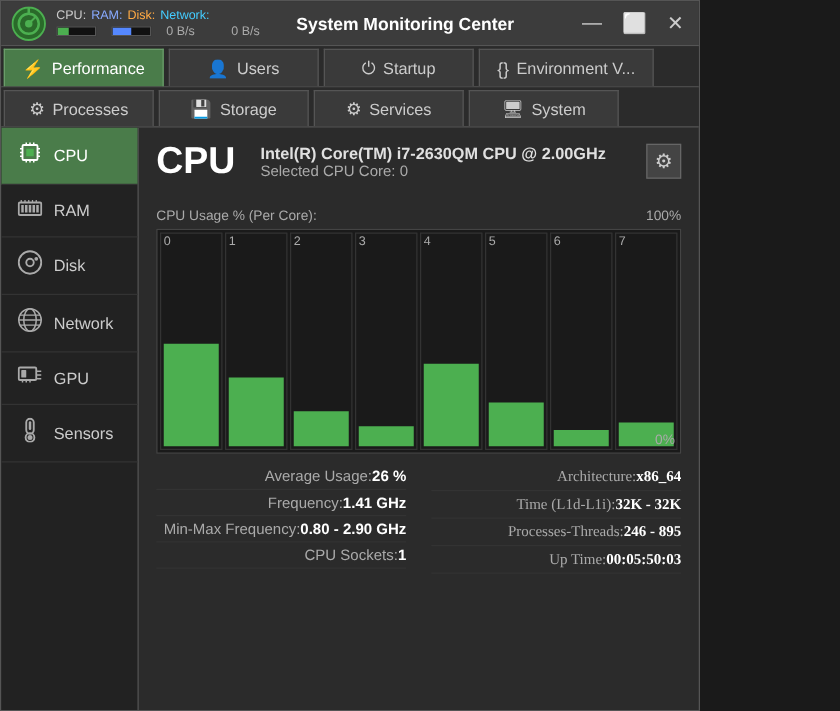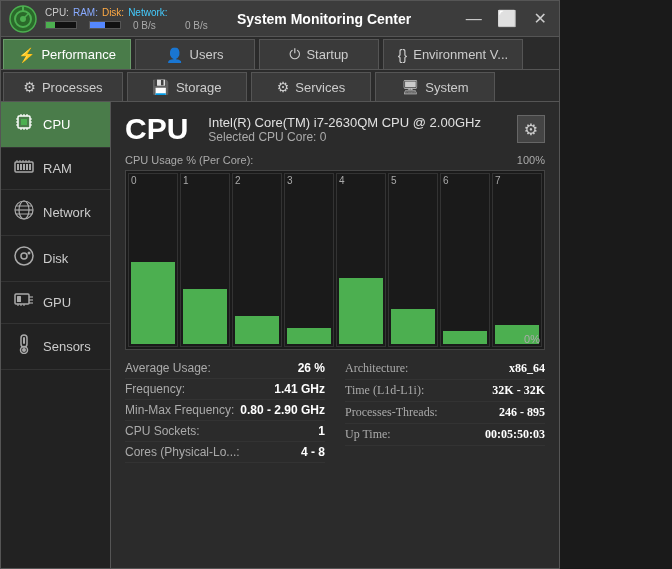--- a/index.html
+++ b/index.html
@@ -174,21 +174,21 @@
       font-weight: bold;
       color: #ffffff;
       margin-right: 20px;
     }
     .cpu-info {
       flex: 1;
     }
     .cpu-model {
       font-size: 13px;
       color: #e0e0e0;
-      font-weight: normal;
+      font-weight: bold;
     }
     .cpu-core {
       font-size: 12px;
       color: #aaa;
     }
     .cpu-settings-btn {
       width: 28px;
       height: 28px;
       background: #444;
       border: 1px solid #666;
@@ -198,20 +198,21 @@
       align-items: center;
       justify-content: center;
       font-size: 16px;
     }
     .chart-header {
       display: flex;
       justify-content: space-between;
       font-size: 11px;
       color: #aaa;
       margin-bottom: 4px;
+      margin-top: 13px;
     }
     
     .cpu-chart {
       display: flex;
       gap: 2px;
       height: 180px;
       margin-bottom: 8px;
       background: #1a1a1a;
       border: 1px solid #444;
       padding: 2px;
@@ -250,21 +251,21 @@
     }
     
     .stats-grid {
       display: grid;
       grid-template-columns: 1fr 1fr;
       gap: 4px 20px;
       font-size: 12px;
     }
     .stat-row {
       display: flex;
-      justify-content: space-between;
+      justify-content: flex-end;
       padding: 3px 0;
       border-bottom: 1px solid #333;
     }
     .stat-label { color: #aaa; }
     .stat-value { color: #fff; font-weight: bold; }
   </style>
 </head>
 <body>
 
 <div class="window">
@@ -380,38 +381,38 @@
             <line x1="9" y1="0" x2="9" y2="2" stroke="#aaa" stroke-width="1"></line>
             <line x1="12" y1="0" x2="12" y2="2" stroke="#aaa" stroke-width="1"></line>
             <line x1="15" y1="0" x2="15" y2="2" stroke="#aaa" stroke-width="1"></line>
           </svg>
         </span>
         <span>RAM</span>
       </div>
       <div class="sidebar-item">
         <span class="sidebar-icon">
           <svg width="20" height="20" viewBox="0 0 20 20">
+            <circle cx="10" cy="10" r="9" stroke="#aaa" stroke-width="1.5" fill="none"></circle>
+            <circle cx="10" cy="10" r="3" stroke="#aaa" stroke-width="1.5" fill="none"></circle>
+            <circle cx="15" cy="7" r="1.5" fill="#aaa"></circle>
+          </svg>
+        </span>
+        <span>Disk</span>
+      </div>
+      <div class="sidebar-item">
+        <span class="sidebar-icon">
+          <svg width="20" height="20" viewBox="0 0 20 20">
             <circle cx="10" cy="10" r="9" stroke="#aaa" stroke-width="1.2" fill="none"></circle>
             <ellipse cx="10" cy="10" rx="5" ry="9" stroke="#aaa" stroke-width="1.2" fill="none"></ellipse>
             <line x1="1" y1="10" x2="19" y2="10" stroke="#aaa" stroke-width="1.2"></line>
             <line x1="2" y1="6" x2="18" y2="6" stroke="#aaa" stroke-width="1"></line>
             <line x1="2" y1="14" x2="18" y2="14" stroke="#aaa" stroke-width="1"></line>
           </svg>
         </span>
         <span>Network</span>
-      </div>
-      <div class="sidebar-item">
-        <span class="sidebar-icon">
-          <svg width="20" height="20" viewBox="0 0 20 20">
-            <circle cx="10" cy="10" r="9" stroke="#aaa" stroke-width="1.5" fill="none"></circle>
-            <circle cx="10" cy="10" r="3" stroke="#aaa" stroke-width="1.5" fill="none"></circle>
-            <circle cx="15" cy="7" r="1.5" fill="#aaa"></circle>
-          </svg>
-        </span>
-        <span>Disk</span>
       </div>
       <div class="sidebar-item">
         <span class="sidebar-icon">
           <svg width="20" height="16" viewBox="0 0 20 16">
             <rect x="1" y="2" width="14" height="10" rx="1" stroke="#aaa" stroke-width="1.5" fill="none"></rect>
             <rect x="3" y="4" width="4" height="6" rx="0.5" fill="#aaa"></rect>
             <line x1="15" y1="5" x2="19" y2="5" stroke="#aaa" stroke-width="1.2"></line>
             <line x1="15" y1="8" x2="19" y2="8" stroke="#aaa" stroke-width="1.2"></line>
             <line x1="15" y1="11" x2="19" y2="11" stroke="#aaa" stroke-width="1.2"></line>
             <line x1="4" y1="12" x2="4" y2="14" stroke="#aaa" stroke-width="1.2"></line>
@@ -514,24 +515,20 @@
               <span class="stat-value">1.41 GHz</span>
             </div>
             <div class="stat-row">
               <span class="stat-label">Min-Max Frequency:</span>
               <span class="stat-value">0.80 - 2.90 GHz</span>
             </div>
             <div class="stat-row">
               <span class="stat-label">CPU Sockets:</span>
               <span class="stat-value">1</span>
             </div>
-            <div class="stat-row">
-              <span class="stat-label">Cores (Physical-Lo...:</span>
-              <span class="stat-value">4 - 8</span>
-            </div>
           </div>
           <div style="display: flex; flex-direction: column; font-family: Liberation Serif, serif;">
             <div class="stat-row">
               <span class="stat-label">Architecture:</span>
               <span class="stat-value">x86_64</span>
             </div>
             <div class="stat-row">
               <span class="stat-label">Time (L1d-L1i):</span>
               <span class="stat-value">32K - 32K</span>
             </div>

